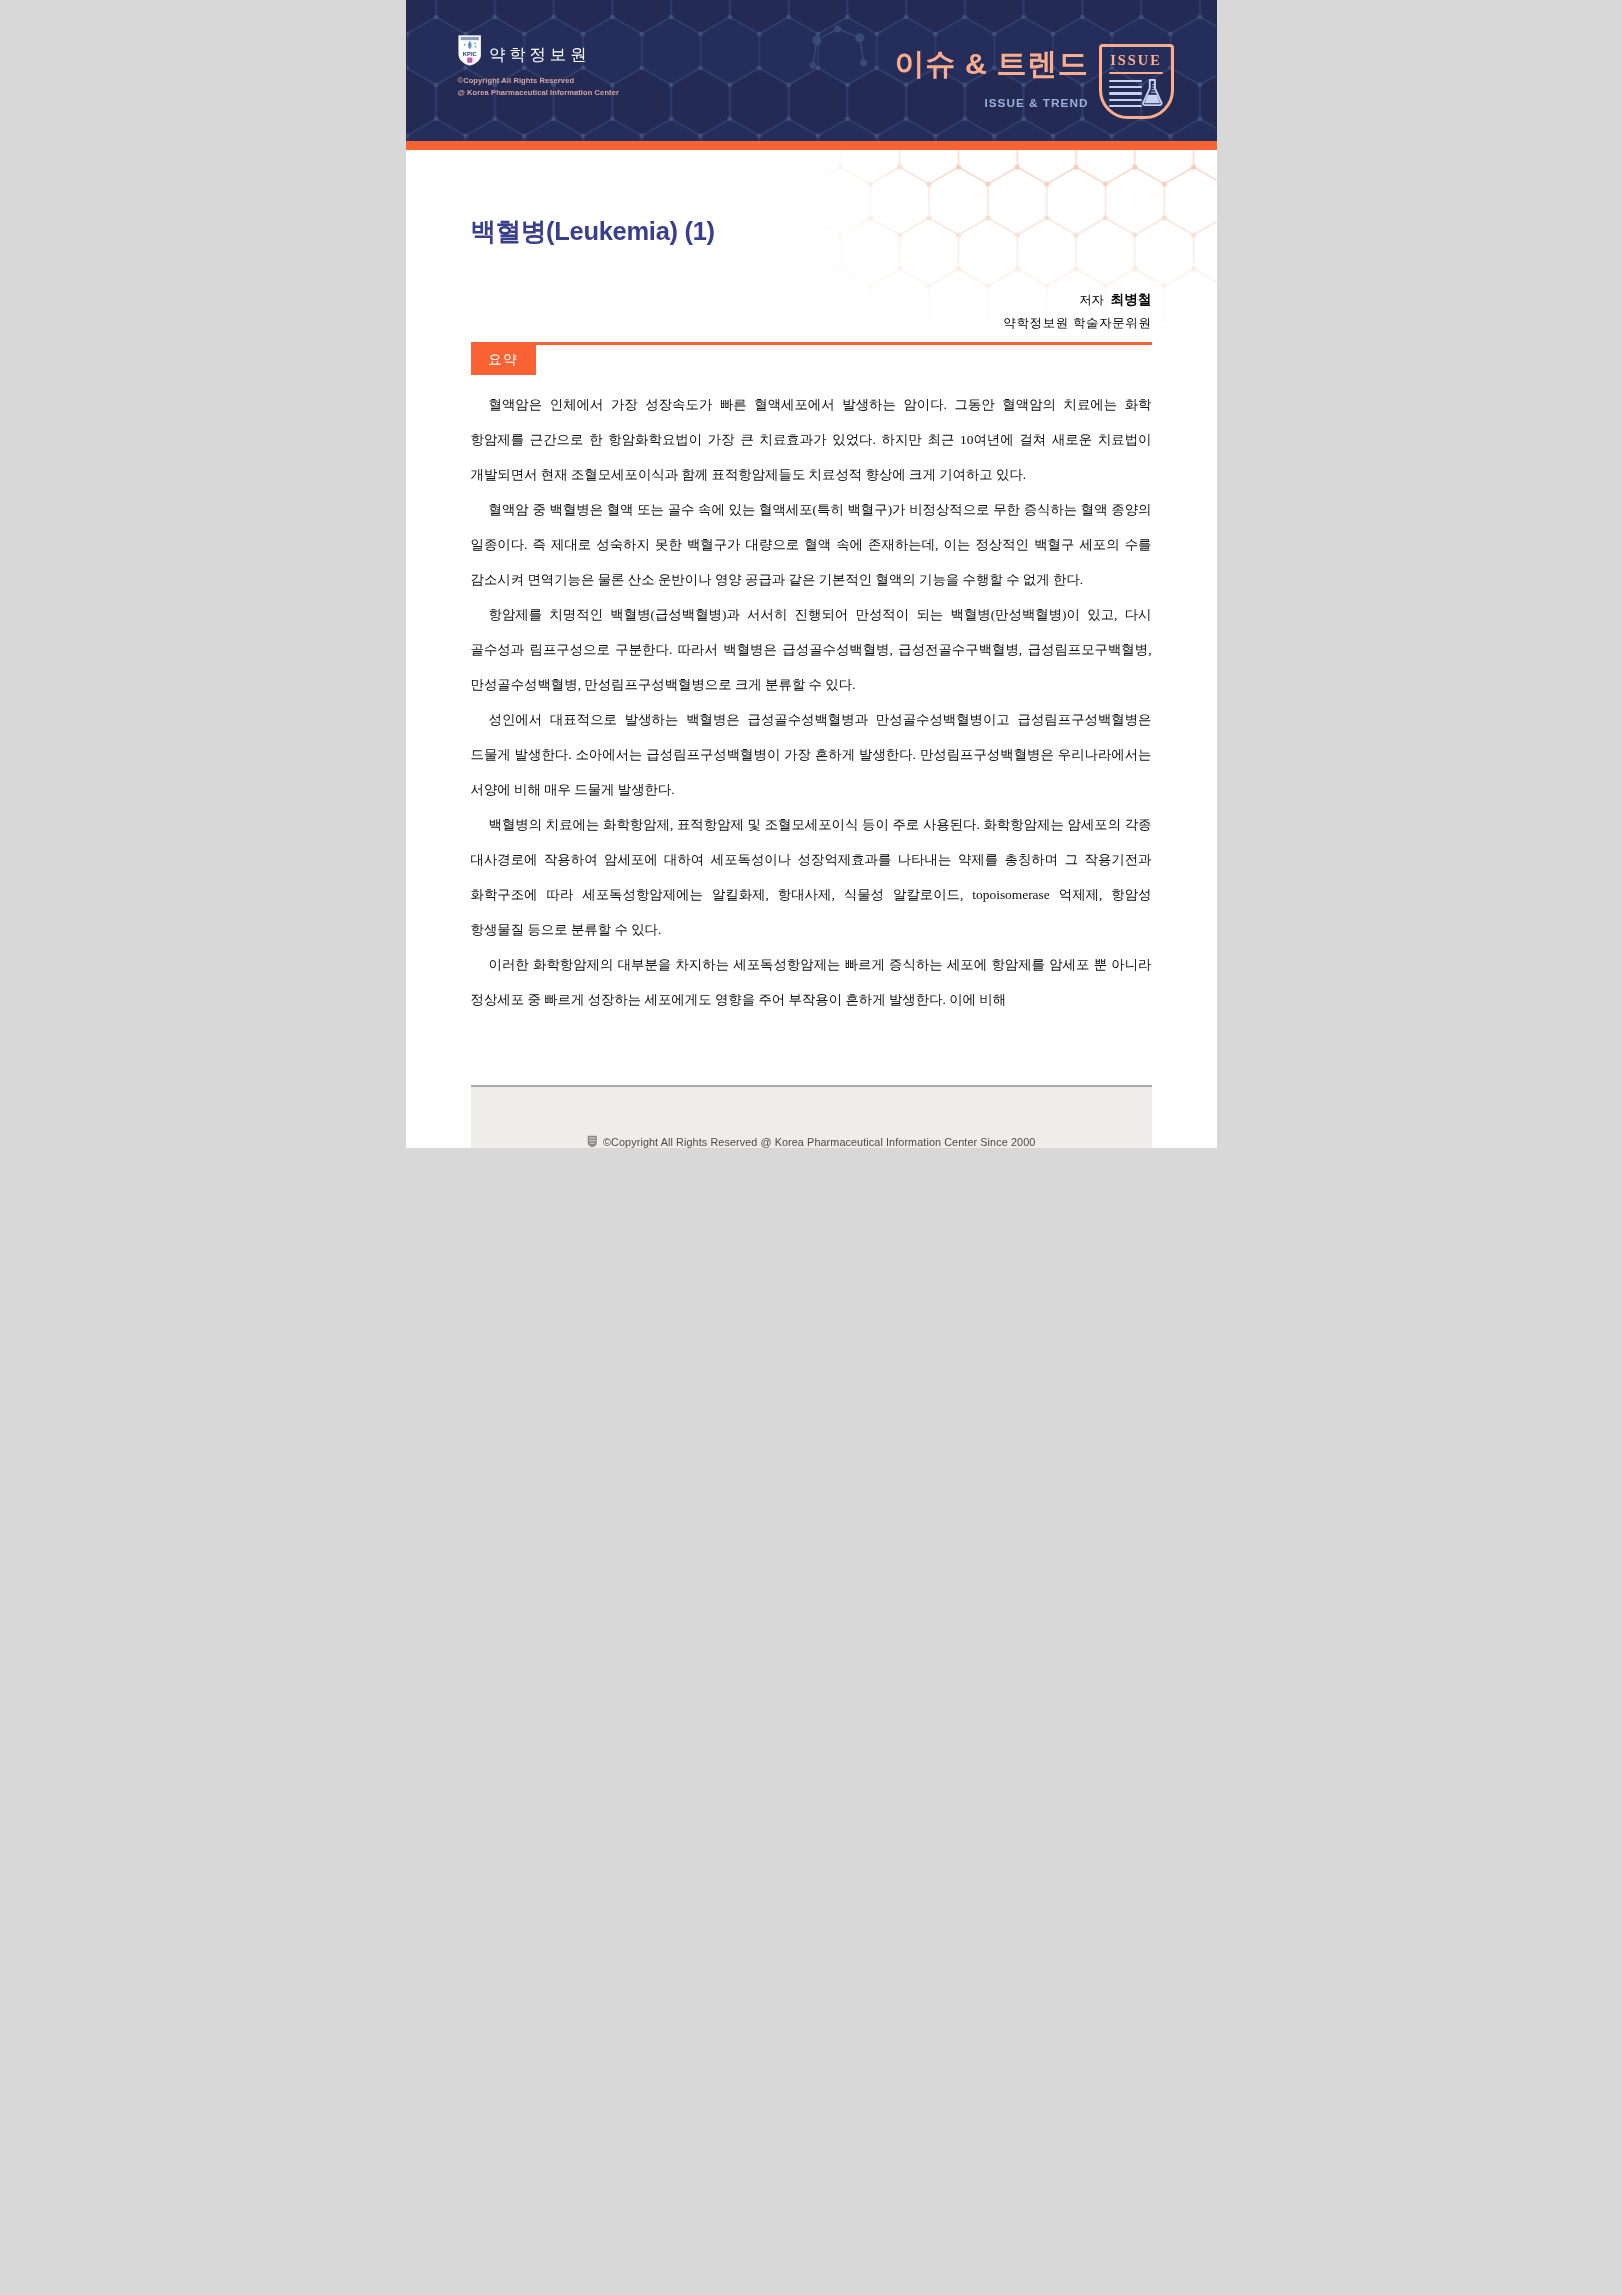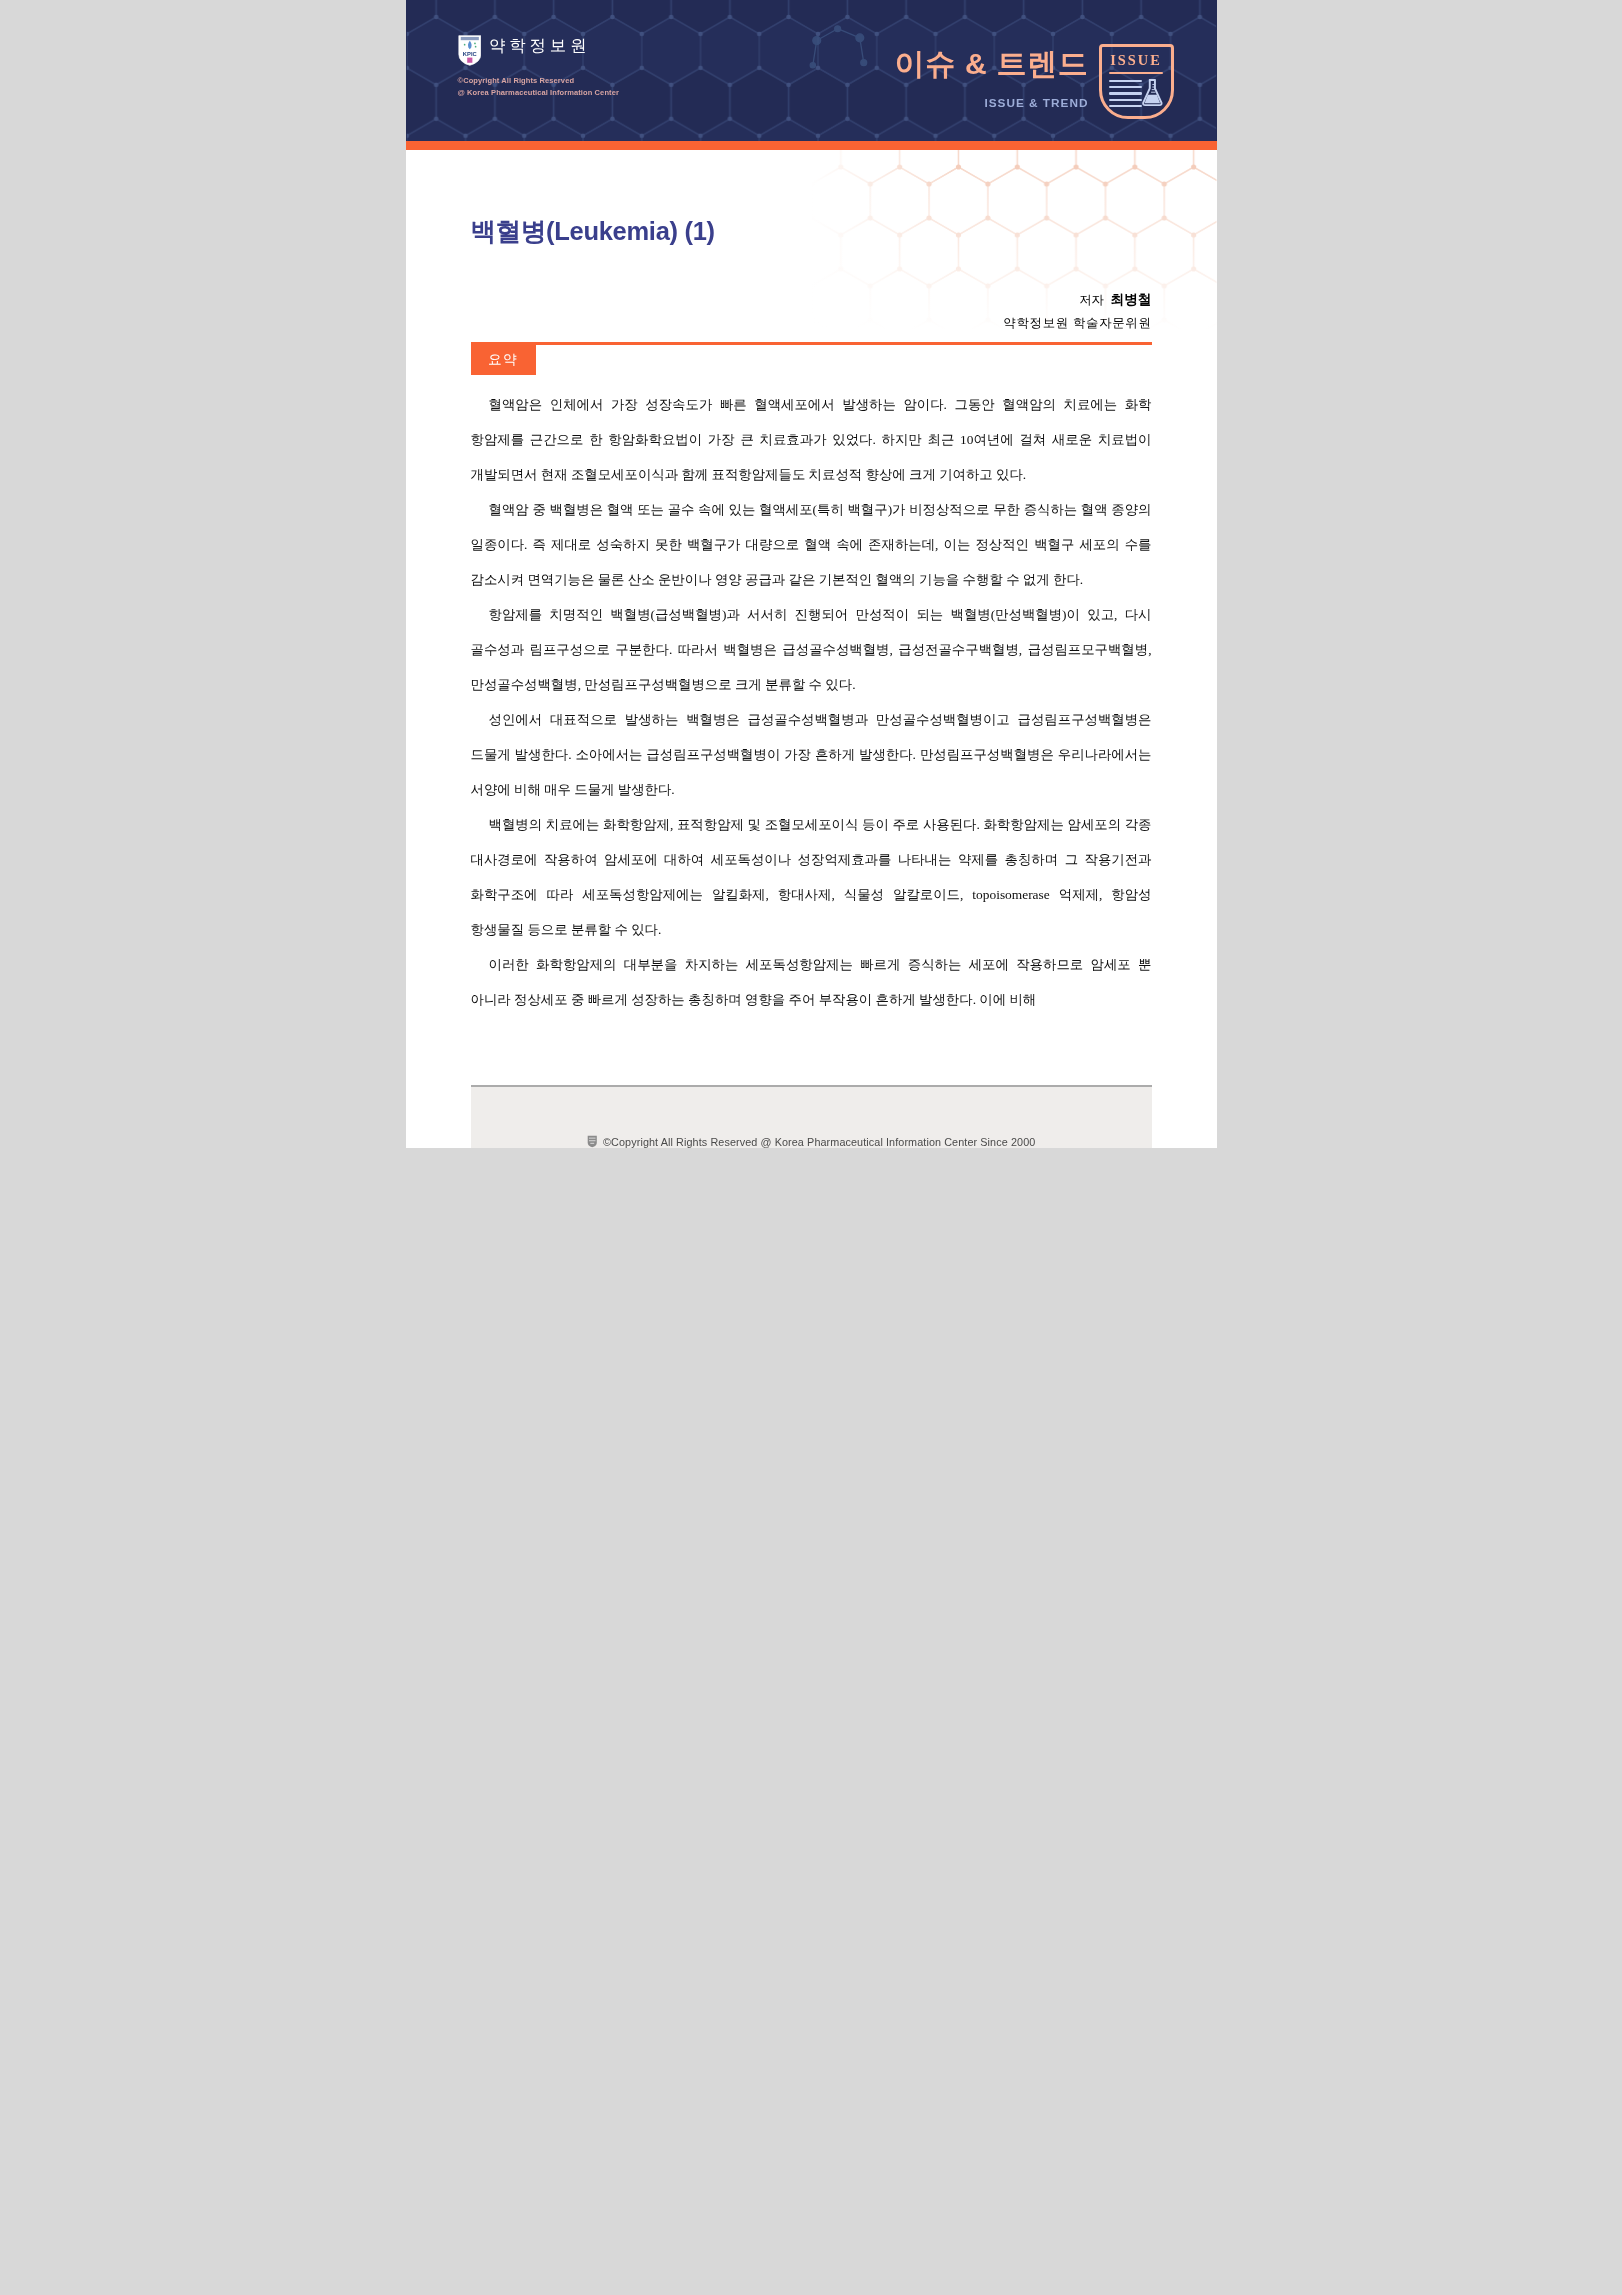--- a/index.html
+++ b/index.html
@@ -7,21 +7,21 @@
     position:relative;width:811px;height:1148px;margin:0 auto;
     background:#ffffff;overflow:hidden;
     font-family:"Liberation Sans",sans-serif;
   }
   
   .header{
     position:relative;width:100%;height:141px;
     background:#232B55;overflow:hidden;
   }
   .header svg.hexbg{position:absolute;left:0;top:0;}
-  .logo-row{position:absolute;left:52px;top:35px;display:flex;align-items:flex-start;}
+  .logo-row{position:absolute;left:52px;top:35px;display:flex;align-items:flex-end;}
   .org-name{
     color:#ffffff;font-size:16.4px;letter-spacing:3.9px;margin-left:7.9px;
     font-weight:500;
   }
   .header-copyright{
     position:absolute;left:52px;top:75px;
     color:#D9A5A3;font-size:7.5px;line-height:11.8px;letter-spacing:0.1px;font-weight:bold;
   }
   .section-title{
     position:absolute;right:128px;top:47px;text-align:right;
@@ -212,21 +212,21 @@
 
     <div class="summary-rule"></div>
     <div class="summary-box">요약</div>
 
     <div class="body-text">
       <p>혈액암은 인체에서 가장 성장속도가 빠른 혈액세포에서 발생하는 암이다. 그동안 혈액암의 치료에는 화학 항암제를 근간으로 한 항암화학요법이 가장 큰 치료효과가 있었다. 하지만 최근 10여년에 걸쳐 새로운 치료법이 개발되면서 현재 조혈모세포이식과 함께 표적항암제들도 치료성적 향상에 크게 기여하고 있다.</p>
       <p>혈액암 중 백혈병은 혈액 또는 골수 속에 있는 혈액세포(특히 백혈구)가 비정상적으로 무한 증식하는 혈액 종양의 일종이다. 즉 제대로 성숙하지 못한 백혈구가 대량으로 혈액 속에 존재하는데, 이는 정상적인 백혈구 세포의 수를 감소시켜 면역기능은 물론 산소 운반이나 영양 공급과 같은 기본적인 혈액의 기능을 수행할 수 없게 한다.</p>
       <p>항암제를 치명적인 백혈병(급성백혈병)과 서서히 진행되어 만성적이 되는 백혈병(만성백혈병)이 있고, 다시 골수성과 림프구성으로 구분한다. 따라서 백혈병은 급성골수성백혈병, 급성전골수구백혈병, 급성림프모구백혈병, 만성골수성백혈병, 만성림프구성백혈병으로 크게 분류할 수 있다.</p>
       <p>성인에서 대표적으로 발생하는 백혈병은 급성골수성백혈병과 만성골수성백혈병이고 급성림프구성백혈병은 드물게 발생한다. 소아에서는 급성림프구성백혈병이 가장 흔하게 발생한다. 만성림프구성백혈병은 우리나라에서는 서양에 비해 매우 드물게 발생한다.</p>
       <p>백혈병의 치료에는 화학항암제, 표적항암제 및 조혈모세포이식 등이 주로 사용된다. 화학항암제는 암세포의 각종 대사경로에 작용하여 암세포에 대하여 세포독성이나 성장억제효과를 나타내는 약제를 총칭하며 그 작용기전과 화학구조에 따라 세포독성항암제에는 알킬화제, 항대사제, 식물성 알칼로이드, topoisomerase 억제제, 항암성 항생물질 등으로 분류할 수 있다.</p>
-      <p>이러한 화학항암제의 대부분을 차지하는 세포독성항암제는 빠르게 증식하는 세포에 작용하므로 암세포 뿐 아니라 정상세포 중 빠르게 성장하는 총칭하며 영향을 주어 부작용이 흔하게 발생한다. 이에 비해</p>
+      <p>이러한 화학항암제의 대부분을 차지하는 세포독성항암제는 빠르게 증식하는 세포에 항암제를 암세포 뿐 아니라 정상세포 중 빠르게 성장하는 세포에게도 영향을 주어 부작용이 흔하게 발생한다. 이에 비해</p>
     </div>
   </div>
 
   <div class="footer">
     <svg width="10.5" height="13" viewBox="0 0 16 20">
       <path d="M1 1 H15 V12 Q15 17 8 19 Q1 17 1 12 Z" fill="#8B8B8B"></path>
       <rect x="3" y="4" width="10" height="1.6" fill="#D8D8D8"></rect>
       <rect x="3" y="8" width="10" height="1.6" fill="#D8D8D8"></rect>
       <rect x="5" y="12" width="6" height="1.6" fill="#D8D8D8"></rect>
     </svg>

